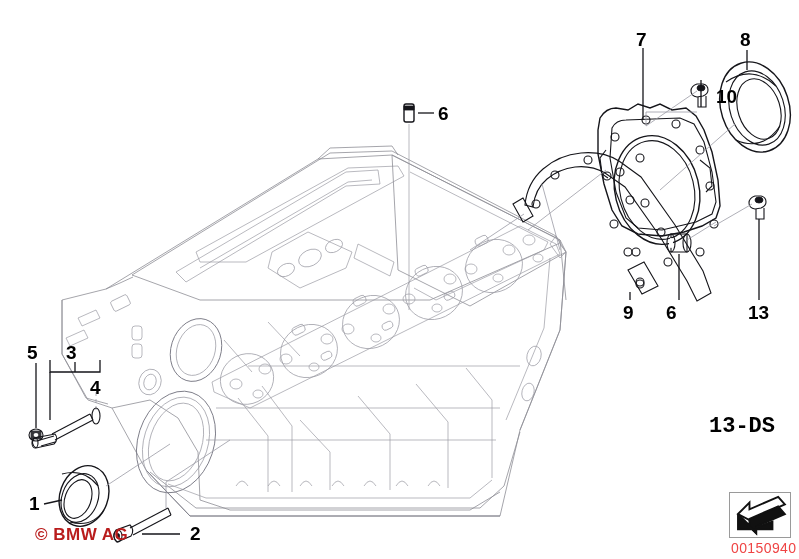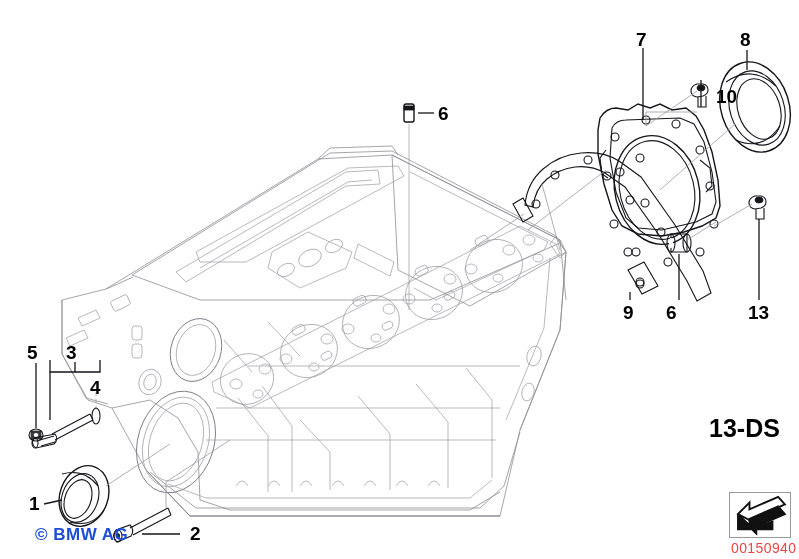--- a/index.html
+++ b/index.html
@@ -30,28 +30,28 @@
     color: #000000;
     line-height: 1;
     white-space: nowrap;
   }
   .brand {
     position: absolute;
     font-family: "Liberation Sans", sans-serif;
     font-weight: bold;
     font-size: 17px;
     letter-spacing: 0.5px;
-    color: #1d4ed8;
+    color: #b91c1c;
     white-space: nowrap;
   }
   .section-code {
     position: absolute;
-    font-family: Liberation Sans, sans-serif;
+    font-family: Liberation Mono, monospace;
     font-weight: bold;
-    font-size: 25px;
+    font-size: 22px;
     color: #000000;
     white-space: nowrap;
   }
   .diagram-id {
     position: absolute;
     font-family: "Liberation Sans", sans-serif;
     font-size: 14px;
     color: #ef4444;
     letter-spacing: 0.4px;
     white-space: nowrap;

